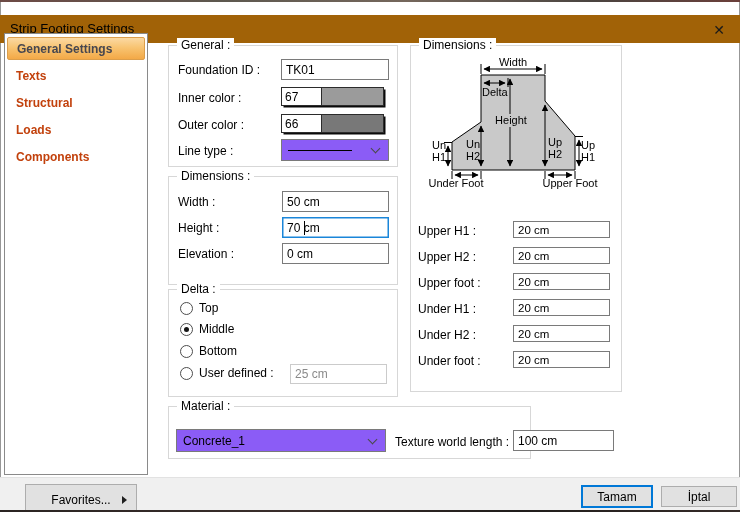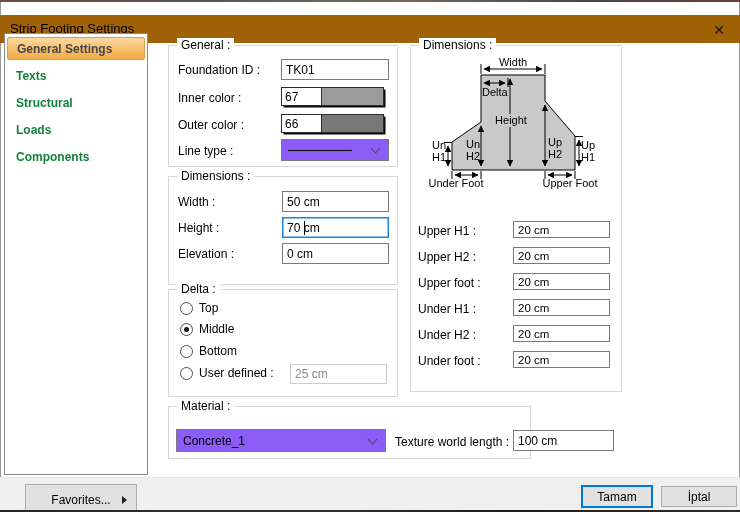--- a/index.html
+++ b/index.html
@@ -15,21 +15,21 @@
     background:linear-gradient(90deg,#2a2422,#3a2e2b 40%,#201d1b 70%,#352b28);}
   .titlebar{position:absolute;left:0;top:2px;width:100%;height:28px;background:#a16207;margin-top:13px;}
   .title{position:absolute;left:10px;top:6px;font-size:13px;color:#000;}
   .close-btn{position:absolute;left:706px;top:4px;width:26px;height:22px;
     display:flex;align-items:center;justify-content:center;font-size:14px;color:#1a1a1a;cursor:pointer;}
   
   .sidebar{position:absolute;left:4px;top:33px;width:144px;height:442px;
     background:#fff;border:1px solid #8a8a8a;}
   .nav-item{position:absolute;left:2px;width:138px;height:23px;
     display:flex;align-items:center;padding-left:9px;
-    font-weight:bold;color:#15803d;cursor:pointer;}
+    font-weight:bold;color:#c2410c;cursor:pointer;}
   .nav-item.selected{
     background:linear-gradient(180deg,#fbd9a3 0%,#f8c472 45%,#f3a947 100%);
     border:1px solid #dc9e4b;border-radius:2px;color:#46464f;}
   
   .group{position:absolute;border:1px solid #d7d7d7;background:transparent;}
   .legend{position:absolute;top:-8px;left:8px;background:#fff;padding:0 4px;white-space:nowrap;}
   .label{position:absolute;white-space:nowrap;color:#000;}
   .textbox{position:absolute;background:#fff;border:1px solid #7a7a7a;
     display:flex;align-items:center;padding:0 4px;font-size:12px;}
   .textbox.focused{border:1px solid #1a86d9;box-shadow:inset 0 0 0 0.5px #1a86d9;}

